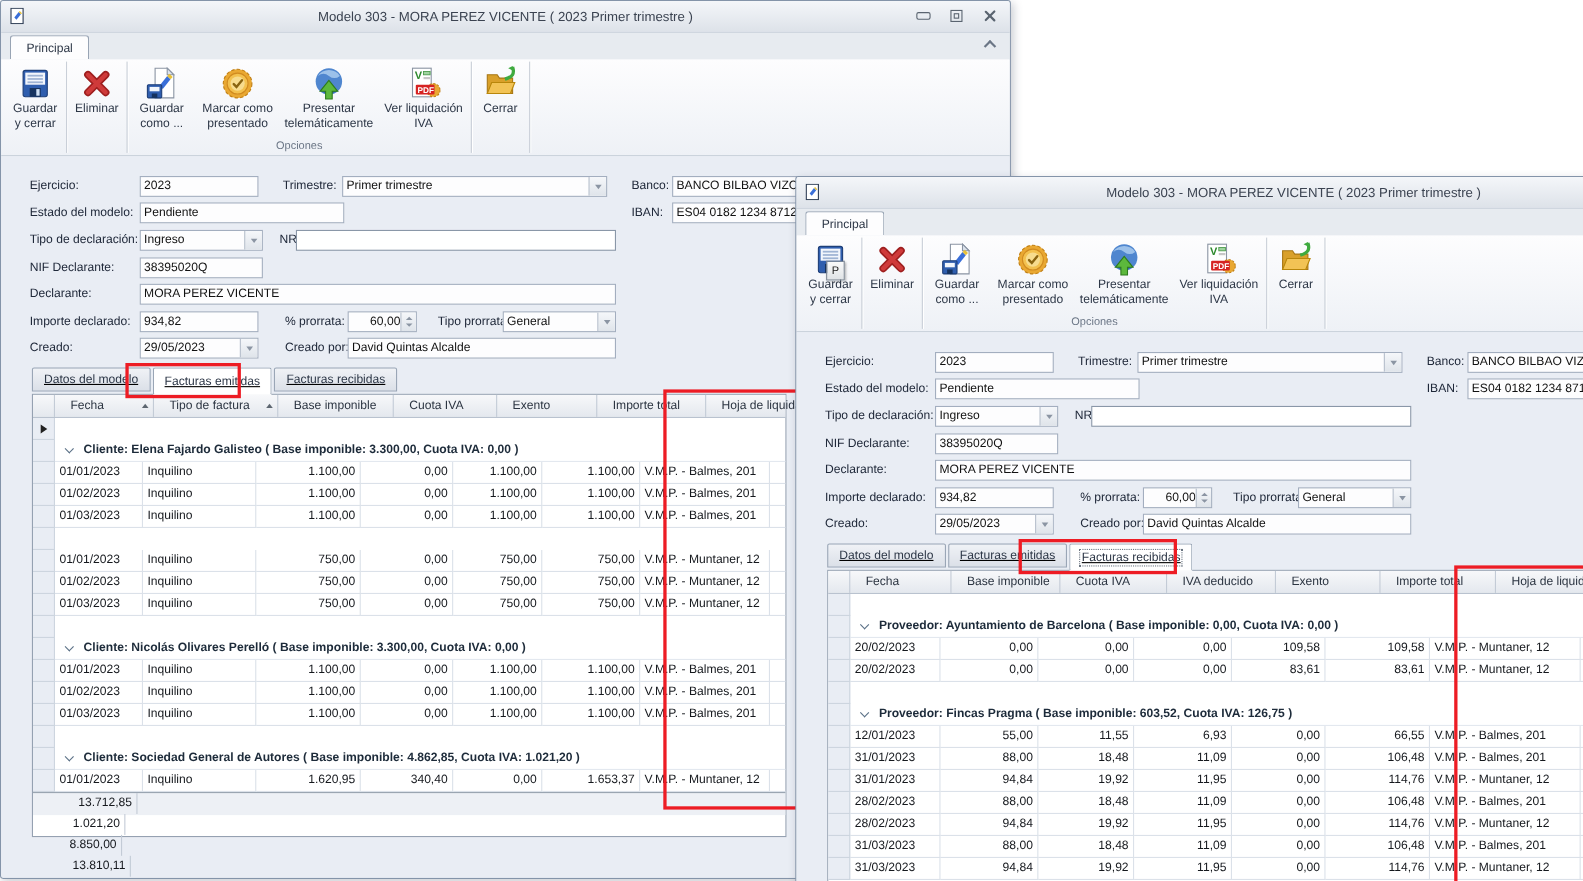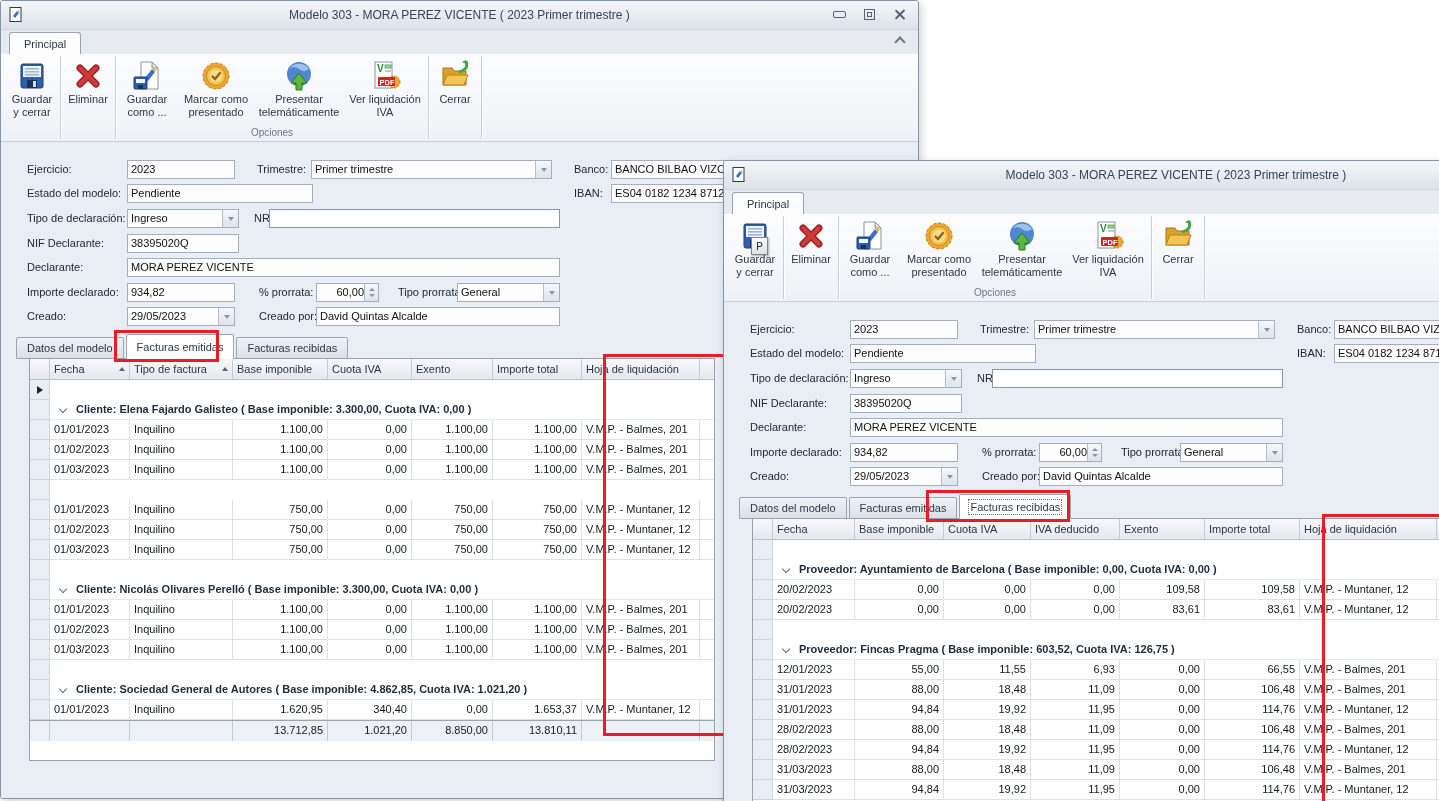--- a/index.html
+++ b/index.html
@@ -40,44 +40,44 @@
     color:#111;line-height:17px;padding:0 3px;overflow:hidden;white-space:nowrap;display:flex;}
   .field .val{flex:1;overflow:hidden;white-space:nowrap;}
   .drop{width:15px;margin:-0px -3px 0 0;border-left:1px solid #b4bdca;background:linear-gradient(#f5f7fa,#dfe4ea);
     display:flex;align-items:center;justify-content:center;}
   .tri-down{width:0;height:0;border-left:3.5px solid transparent;border-right:3.5px solid transparent;border-top:4px solid #8b95a3;}
   .spin{width:13px;margin:0 -3px 0 0;border-left:1px solid #b4bdca;background:linear-gradient(#f5f7fa,#dfe4ea);
     display:flex;flex-direction:column;align-items:center;justify-content:center;gap:3px;}
   .tri-up-s{width:0;height:0;border-left:3px solid transparent;border-right:3px solid transparent;border-bottom:3.5px solid #8b95a3;}
   .tri-down-s{width:0;height:0;border-left:3px solid transparent;border-right:3px solid transparent;border-top:3.5px solid #8b95a3;}
   
-  .tabstrip{position:absolute;left:15px;display:flex;align-items:flex-end;height:25px;}
+  .tabstrip{position:absolute;left:28px;display:flex;height:25px;text-decoration:underline;}
   .ptab{height:20px;padding:0 10px;font-size:11px;color:#2d3747;display:flex;align-items:center;
     background:linear-gradient(#f0f2f6,#dbe0e8);border:1px solid #9aa6b6;border-radius:2px 2px 0 0;margin-right:2px;}
   .ptab.active{background:#ffffff;height:23px;border-bottom:1px solid #ffffff;z-index:3;position:relative;}
   .ptab.focus .ptx{outline:1px dotted #6a7480;outline-offset:1px;}
   
   .grid{position:absolute;background:#ffffff;border:1px solid #95a1b1;font-size:11px;color:#15181d;}
-  .ghead{display:flex;height:20px;background:linear-gradient(#f7f8fa,#e4e8ee);border-bottom:1px solid #b9c2cf;}
+  .ghead{display:flex;height:20px;background:linear-gradient(#f7f8fa,#e4e8ee);border-bottom:1px solid #b9c2cf;gap:10px;}
   .ghead .gc{display:flex;align-items:center;padding:0 4px;border-right:1px solid #c3cbd6;color:#2c3542;}
   .ghead .gc .ht{flex:1;overflow:hidden;white-space:nowrap;}
   .sortasc{width:0;height:0;border-left:3.5px solid transparent;border-right:3.5px solid transparent;border-bottom:4px solid #5d6670;margin-left:3px;}
   .trow{display:flex;height:20px;}
   .gc{box-sizing:border-box;flex:0 0 auto;}
   .ind{background:#e9edf4;border-right:1px solid #cdd5df;border-bottom:1px solid #cdd5df;display:flex;align-items:center;justify-content:center;}
   .rowarrow{width:0;height:0;border-top:4px solid transparent;border-bottom:4px solid transparent;border-left:6px solid #222;}
   .dcell{padding:0 4px;line-height:19px;border-right:1px solid #dbe1e9;border-bottom:1px solid #dbe1e9;
     overflow:hidden;white-space:nowrap;}
   .num{text-align:right;}
   .grouprow .gtext{flex:1;font-weight:bold;color:#1d2b3a;line-height:19px;border-bottom:1px solid #e3e8ef;
     padding-left:10px;overflow:hidden;white-space:nowrap;}
   .gchev{display:inline-block;width:8px;height:8px;margin-right:8px;position:relative;top:0px;}
   .gchev:before{content:"";position:absolute;left:0;top:1px;width:5px;height:5px;border-right:1.5px solid #5a7086;border-bottom:1.5px solid #5a7086;transform:rotate(45deg);}
   .spacerrow .rest{flex:1;}
-  .totals{display:flex;height:20px;background:#edf0f5;border-top:1px solid #9aa5b1;}
+  .totals{display:flex;height:20px;background:#edf0f5;border-top:1px solid #9aa5b1;flex-direction:column;}
   .totals .gc{line-height:19px;padding:0 4px;border-right:1px solid #c3cbd6;}
   
   .gb .c0{width:20px;} .gb .c1{width:80px;} .gb .c2{width:103px;} .gb .c3{width:95px;}
   .gb .c4{width:84px;} .gb .c5{width:81px;} .gb .c6{width:89px;} .gb .c7{width:118px;} .gb .c8{flex:1 1 auto;border-right:none;}
   
   .gf .c0{width:20px;} .gf .c1{width:82px;} .gf .c2{width:89px;} .gf .c3{width:87px;}
   .gf .c4{width:89px;} .gf .c5{width:85px;} .gf .c6{width:95px;} .gf .c7{width:137px;} .gf .c8{flex:1 1 auto;border-right:none;}
   
   .redbox{position:absolute;border:3px solid #ed1c24;pointer-events:none;z-index:6;}
   

